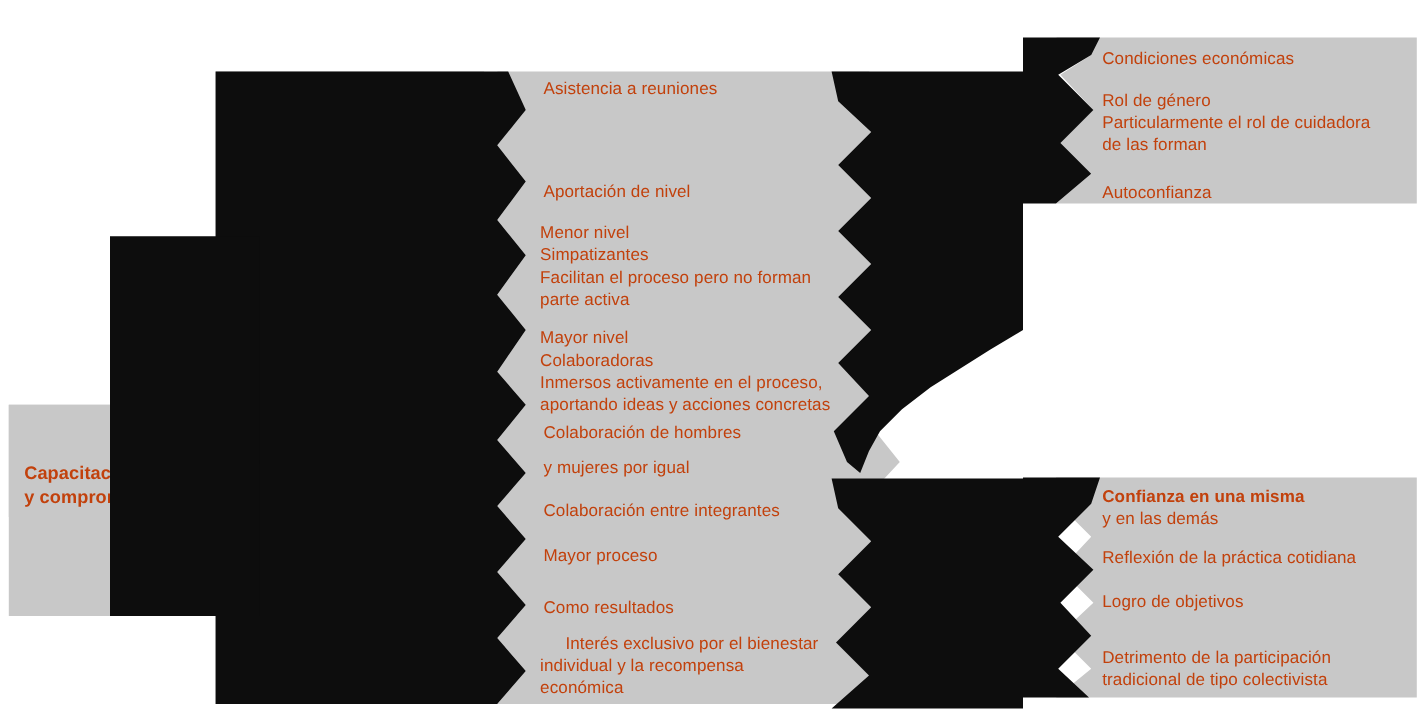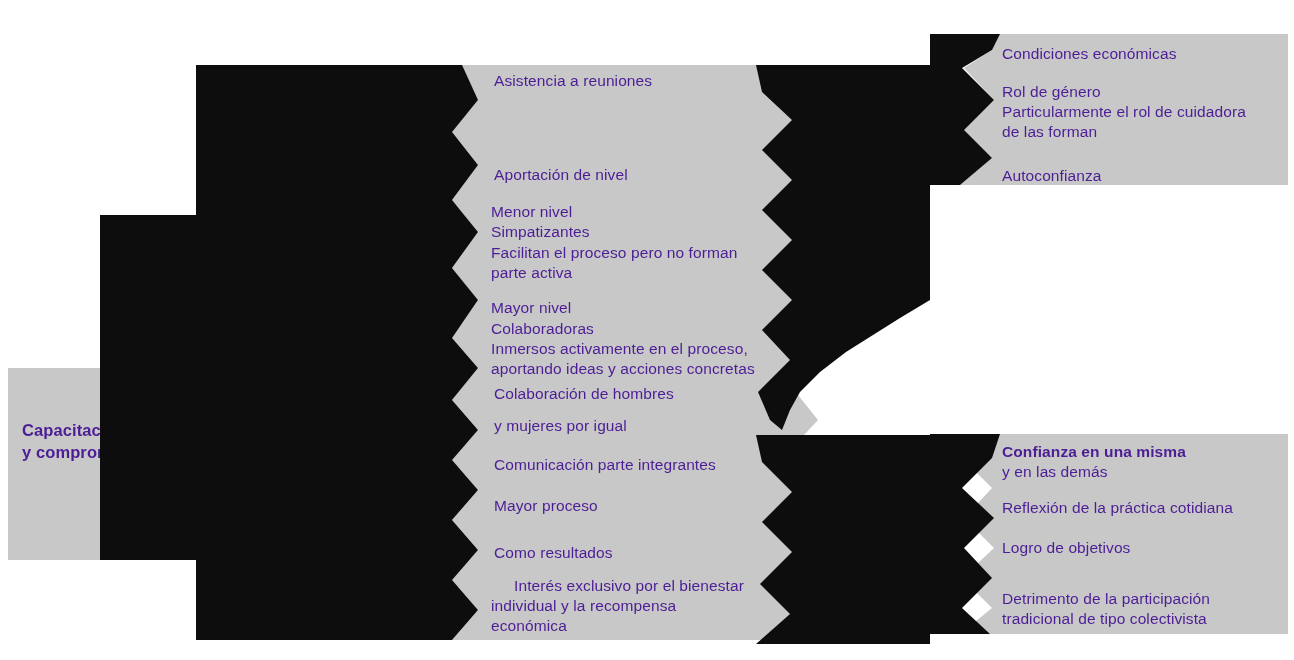--- a/index.html
+++ b/index.html
@@ -19,21 +19,21 @@
   }
   .layer {
     position: absolute;
     left: 0;
     top: 0;
     width: 1294px;
     height: 660px;
   }
   .txt {
     position: absolute;
-    color: #4c1d95;
+    color: #c2410c;
     font-family: "Liberation Sans", sans-serif;
     font-size: 15.5px;
     line-height: 20.5px;
     white-space: pre;
     letter-spacing: 0.1px;
   }
   .txt.lead {
     font-weight: bold;
     font-size: 16.5px;
     line-height: 22px;
@@ -124,21 +124,21 @@
       <div class="txt" style="left:491px; top:263px;">parte activa</div>
 
       <div class="txt" style="left:491px; top:298px;">Mayor nivel</div>
       <div class="txt" style="left:491px; top:319px;">Colaboradoras</div>
       <div class="txt" style="left:491px; top:339px;">Inmersos activamente en el proceso,</div>
       <div class="txt" style="left:491px; top:359px;">aportando ideas y acciones concretas</div>
 
       <div class="txt" style="left:494px; top:384px;">Colaboración de hombres</div>
       <div class="txt" style="left:494px; top:416px;">y mujeres por igual</div>
 
-      <div class="txt" style="left:494px; top:455px;">Comunicación parte integrantes</div>
+      <div class="txt" style="left:494px; top:455px;">Colaboración entre integrantes</div>
 
       <div class="txt" style="left:494px; top:496px;">Mayor proceso</div>
 
       <div class="txt" style="left:494px; top:543px;">Como resultados</div>
 
       <div class="txt" style="left:491px; top:576px;margin-left:23px;">Interés exclusivo por el bienestar</div>
       <div class="txt" style="left:491px; top:596px;">individual y la recompensa</div>
       <div class="txt" style="left:491px; top:616px;">económica</div>
     </div>
 

